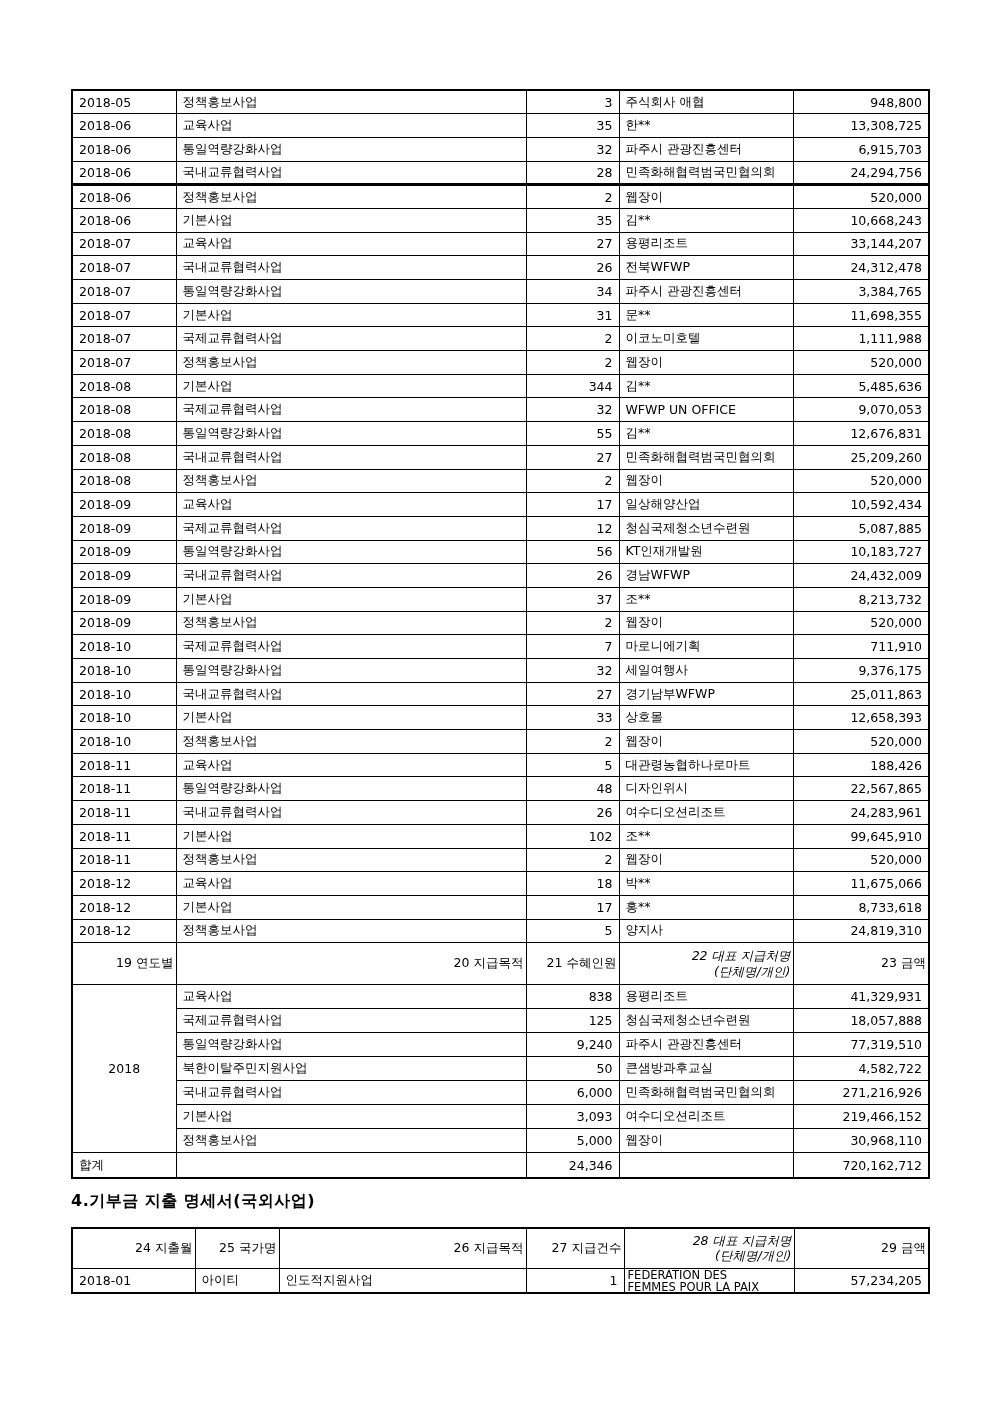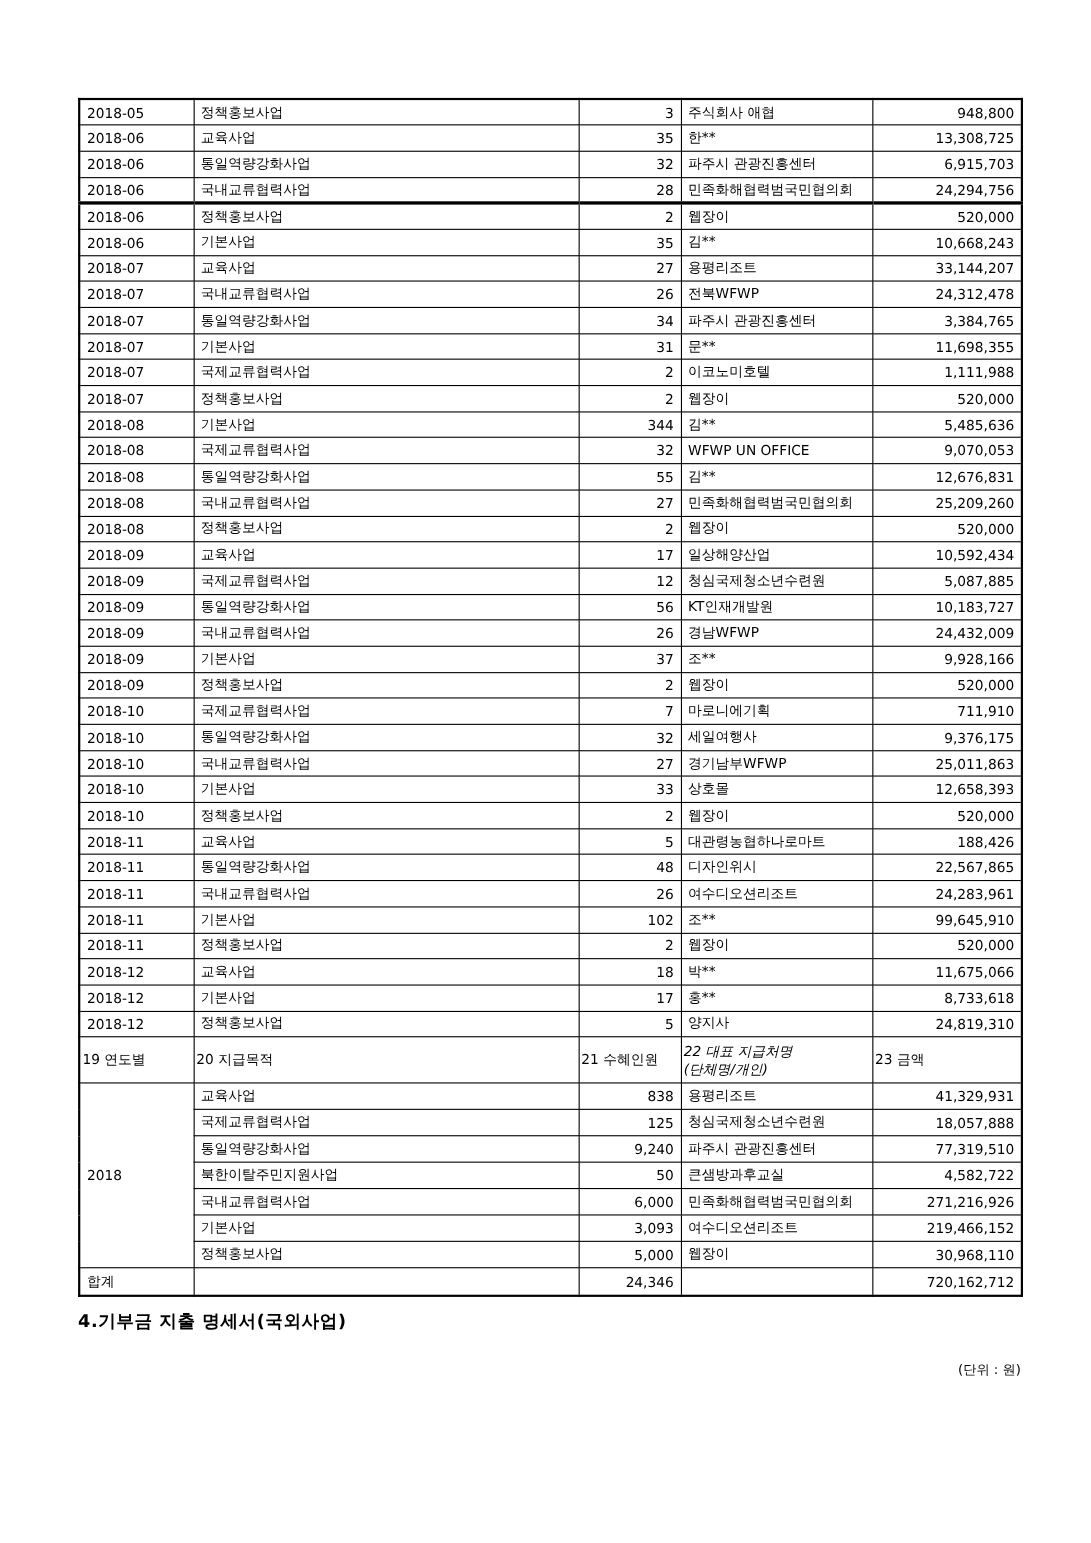--- a/index.html
+++ b/index.html
@@ -17,24 +17,24 @@
     border:1px solid #000; font-size:12.5px; padding:0 6px;
     overflow:hidden; white-space:nowrap; vertical-align:middle;
   }
   #table1 { left:71px; top:89px;  width:857px; }
   #table2 { left:71px; top:1227px; width:857px; }
   .c { text-align:left; }
   .l { text-align:left; }
   .r { text-align:right; }
   #monthly-body td { height:23.7px; }
   tr.thick td { border-bottom:3px solid #000; }
-  tr.hdr td { height:42px; text-align:left; padding:0 2px;margin-top:15px; }
+  tr.hdr td { height:42px; text-align:right; padding:0 2px;margin-top:15px; }
   tr.hdr .two { line-height:1.25;font-style:italic; }
   #yearly-body td { height:24px; }
-  .year-cell { text-align:left; font-size:13px; }
+  .year-cell { text-align:center; font-size:13px; }
   tr.total td { height:25px; }
   .total-label { font-size:15px; }
   .sec-title {
     position:absolute; left:71px; top:1191px;
     font-size:16px; font-weight:bold; letter-spacing:0.5px;
   }
   .unit-note { position:absolute; right:64px; top:1205px; font-size:12px;margin-top:32px; }
   #table2 tr.hdr td { height:40px; }
   #table2 td.data { height:24px; }
   .clip { height:23px; overflow:hidden; }
@@ -199,21 +199,21 @@
           <td class="l">국내교류협력사업</td>
           <td class="r">26</td>
           <td class="l">경남WFWP</td>
           <td class="r">24,432,009</td>
         </tr>
         <tr>
           <td class="c">2018-09</td>
           <td class="l">기본사업</td>
           <td class="r">37</td>
           <td class="l">조**</td>
-          <td class="r">9,928,166</td>
+          <td class="r">8,213,732</td>
         </tr>
         <tr>
           <td class="c">2018-09</td>
           <td class="l">정책홍보사업</td>
           <td class="r">2</td>
           <td class="l">웹장이</td>
           <td class="r">520,000</td>
         </tr>
         <tr>
           <td class="c">2018-10</td>
@@ -381,16 +381,40 @@
   <table class="tbl" id="table2">
     <colgroup>
       <col style="width:123px">
       <col style="width:84px">
       <col style="width:247px">
       <col style="width:98px">
       <col style="width:170px">
       <col style="width:135px">
     </colgroup>
     <tbody>
+      <tr class="hdr">
+        <td>24 지출월</td>
+        <td>25 국가명</td>
+        <td>26 지급목적</td>
+        <td>27 지급건수</td>
+        <td>
+          <div class="two">28 대표 지급처명</div>
+          <div class="two">(단체명/개인)</div>
+        </td>
+        <td>29 금액</td>
+      </tr>
+      <tr>
+        <td class="c data">2018-01</td>
+        <td class="c data">아이티</td>
+        <td class="l data">인도적지원사업</td>
+        <td class="r data">1</td>
+        <td class="l data" style="padding:0 3px;">
+          <div class="clip">
+            <div>FEDERATION DES</div>
+            <div>FEMMES POUR LA PAIX</div>
+          </div>
+        </td>
+        <td class="r data">57,234,205</td>
+      </tr>
     </tbody>
   </table>
 
 </div>
 
 </body></html>

